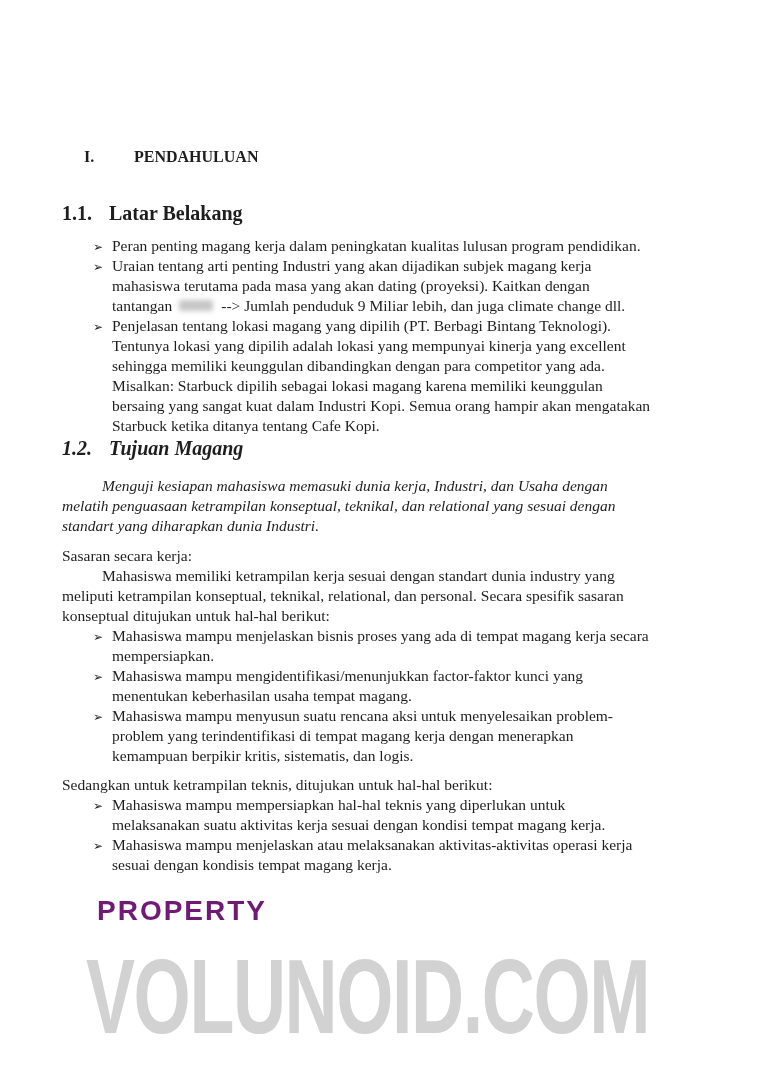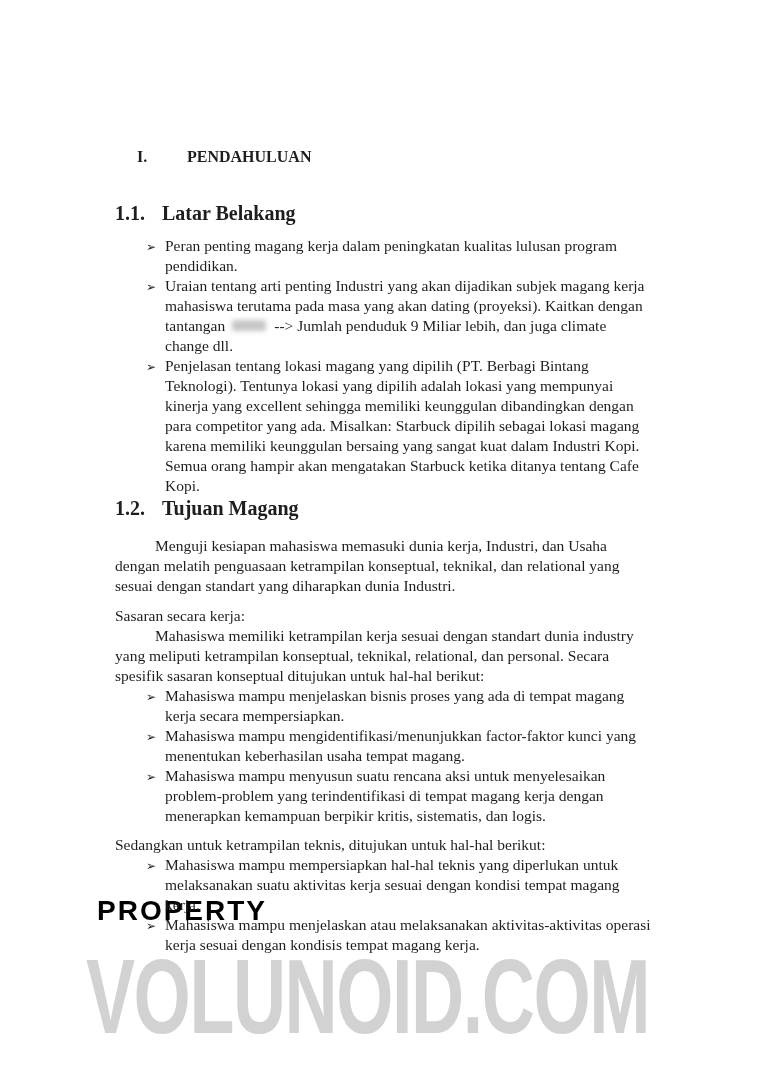--- a/index.html
+++ b/index.html
@@ -20,64 +20,64 @@
     font-family: "Liberation Sans", sans-serif;
     font-weight: bold;
     color: #d2d2d2;
     white-space: nowrap;
     user-select: none;
   }
   .watermark-property {
     left: 97px; top: 895px;
     font-size: 28px;
     letter-spacing: 2px;
-    color: #000000;
+    color: #701a75;
   }
   .watermark-site {
     left: 86px; top: 944px;
     font-size: 105px;
     line-height: 105px;
     letter-spacing: -2px;
     transform: scaleX(0.70);
     transform-origin: left center;
   }
 
   .content {
     position: relative;
     z-index: 1;
-    padding: 147px 115px 0 115px;
+    padding: 147px 115px 0 62px;
     font-size: 15.5px;
     line-height: 20px;
   }
 
   .chapter {
     font-size: 16px; font-weight: bold;
     margin: 0 0 36px 22px;
   }
   .chapter .num { display: inline-block; width: 50px; }
 
   .sec-heading {
     font-size: 20px; font-weight: bold;
     margin: 0 0 13px 0;
   }
   .sec-heading .num { display: inline-block; width: 47px; }
-  .sec-heading.tujuan { margin: 2px 0 6px 0; }
+  .sec-heading.tujuan { margin: 2px 0 6px 0; font-style: italic; }
 
   ul.blist { list-style: none; margin: 0; padding: 0 0 0 50px; }
   ul.blist li { position: relative; }
   .bm {
     position: absolute; left: -19px; top: 1px;
     font-size: 12px;
     font-family: "DejaVu Sans", sans-serif;
     color: #1e1e1e;
   }
 
   p { margin: 0; }
   p.indent { text-indent: 40px; margin-top: 0; }
-  p.intro   { margin-top: 18px; }
+  p.intro   { margin-top: 18px; font-style: italic; }
   p.flush   { margin-top: 10px; }
   .gap10 { margin-top: 10px; }
   .gap9  { margin-top: 9px; }
 
   .redacted {
     display: inline-block;
     width: 34px; height: 11px;
     margin: 0 8px 0 7px;
     background: #c6c6c6;
     border-radius: 2px;

